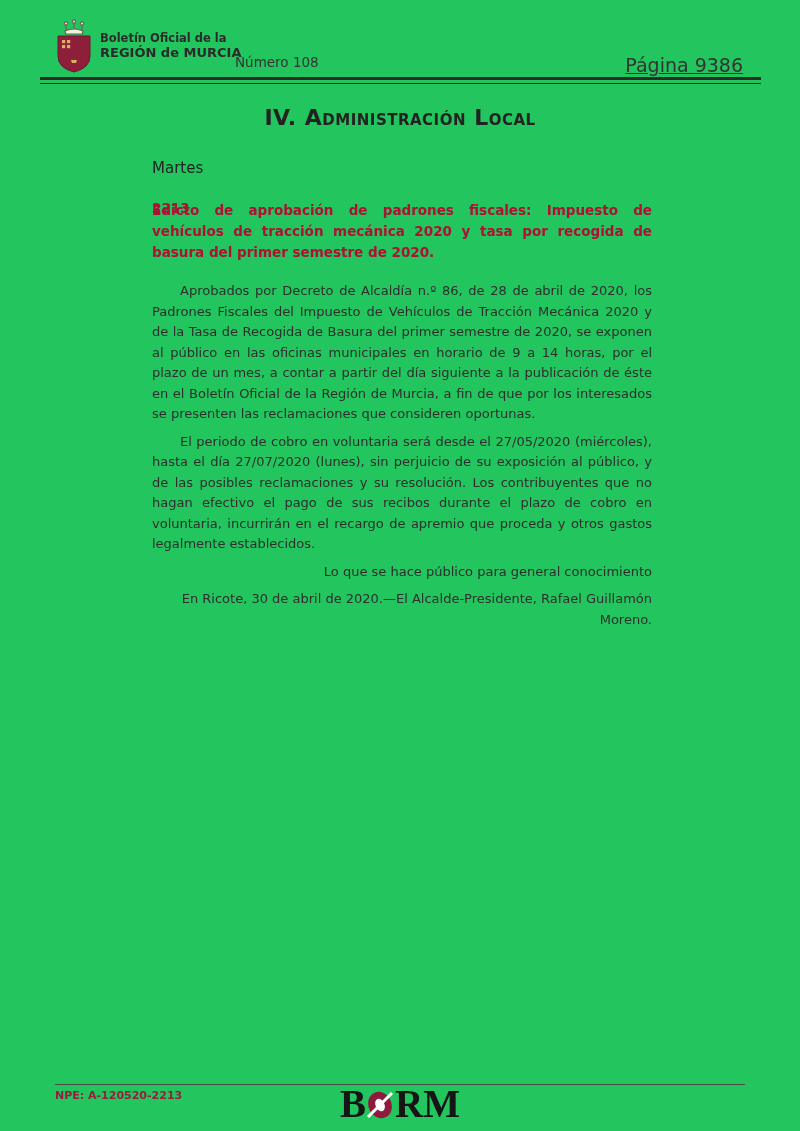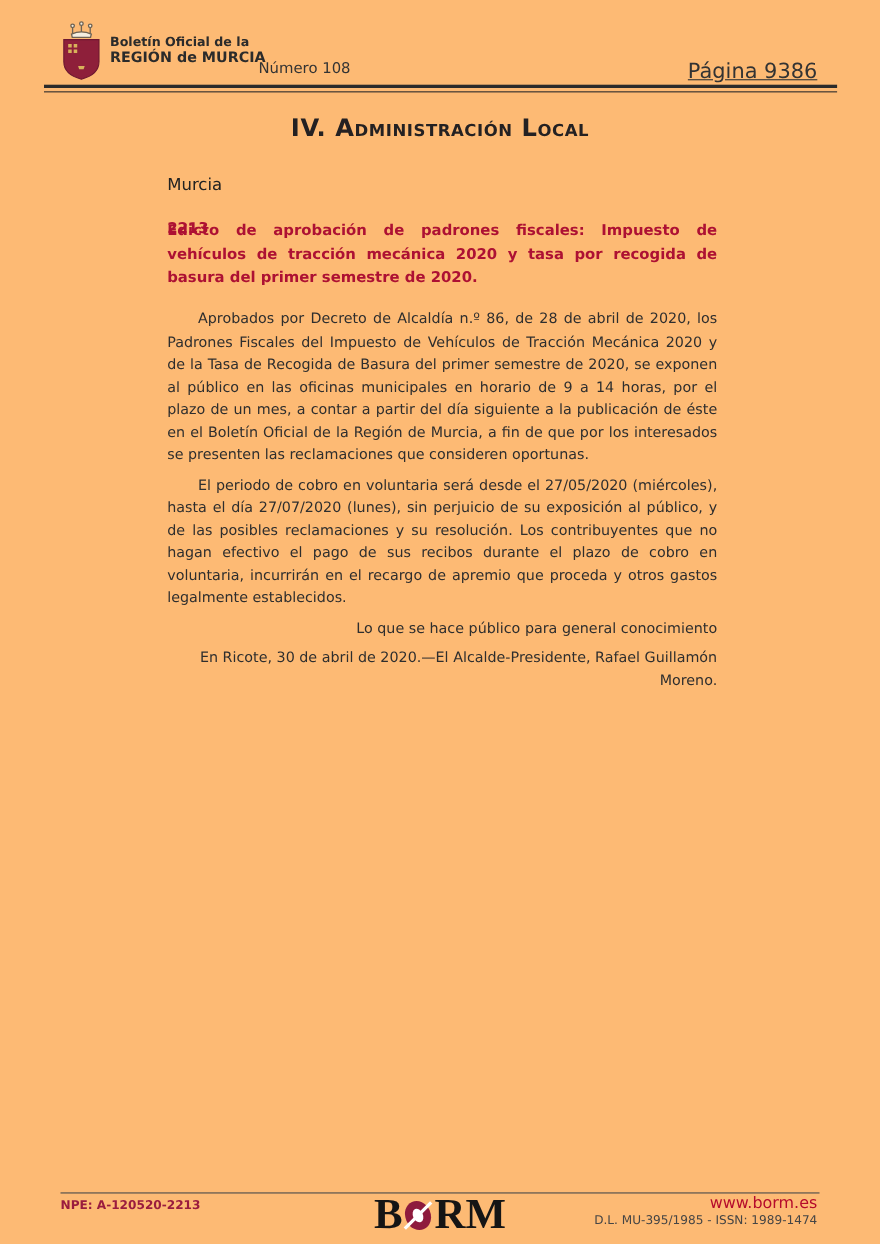--- a/index.html
+++ b/index.html
@@ -1,20 +1,20 @@
 <!DOCTYPE html>
 <html><head>
 <meta charset="utf-8">
 <style>
   * { margin:0; padding:0; box-sizing:border-box; }
   html,body { background:#e9e9e9; }
   .page {
     position:relative;
     width:800px; height:1131px;
-    background:#fdba74;
+    background:#22c55e;
     font-family:"DejaVu Sans", sans-serif;
     color:#2e2e2e;
     margin:0 auto;
     overflow:hidden;
   }
 
   
   .masthead-logo { position:absolute; left:55px; top:18px; width:38px; height:56px; }
   .masthead-text { position:absolute; left:100px; top:31px; color:#2b2b2b; }
   .masthead-text .l1 { font-size:11.5px; font-weight:bold; line-height:14px; }
@@ -103,21 +103,21 @@
   <div class="masthead-text">
     <div class="l1">Boletín Oficial de la</div>
     <div class="l2">REGIÓN de MURCIA</div>
   </div>
   <div class="hdr-issue">Número 108</div>
   <div class="hdr-page">Página 9386</div>
   <div class="rule-thick"></div>
   <div class="rule-thin"></div>
 
   <div class="section-title">IV. Administración Local</div>
-  <div class="municipality">Murcia</div>
+  <div class="municipality">Martes</div>
 
   <div class="edict">
     <div class="edict-number">2213</div>
     <div class="edict-title">Edicto de aprobación de padrones fiscales: Impuesto de vehículos de tracción mecánica 2020 y tasa por recogida de basura del primer semestre de 2020.</div>
   </div>
 
   <div class="body-text">
     <p>Aprobados por Decreto de Alcaldía n.º 86, de 28 de abril de 2020, los Padrones Fiscales del Impuesto de Vehículos de Tracción Mecánica 2020 y de la Tasa de Recogida de Basura del primer semestre de 2020, se exponen al público en las oficinas municipales en horario de 9 a 14 horas, por el plazo de un mes, a contar a partir del día siguiente a la publicación de éste en el Boletín Oficial de la Región de Murcia, a fin de que por los interesados se presenten las reclamaciones que consideren oportunas.</p>
     <p>El periodo de cobro en voluntaria será desde el 27/05/2020 (miércoles), hasta el día 27/07/2020 (lunes), sin perjuicio de su exposición al público, y de las posibles reclamaciones y su resolución. Los contribuyentes que no hagan efectivo el pago de sus recibos durante el plazo de cobro en voluntaria, incurrirán en el recargo de apremio que proceda y otros gastos legalmente establecidos.</p>
     <p class="noj">Lo que se hace público para general conocimiento</p>
@@ -134,18 +134,14 @@
         <g transform="rotate(-24 17 16)">
           <ellipse cx="17" cy="16" rx="11.5" ry="13.5" fill="#8e1a3d"></ellipse>
           <ellipse cx="17" cy="16" rx="4.5" ry="6.5" fill="#ffffff"></ellipse>
         </g>
         <line x1="5" y1="28" x2="29" y2="4" stroke="#ffffff" stroke-width="3"></line>
       </svg>
         <span>RM</span>
     </span>
   </div>
 
-  <div class="footer-right">
-    <a class="site">www.borm.es</a>
-    <div class="legal">D.L. MU-395/1985 - ISSN: 1989-1474</div>
-  </div>
 
 </div>
 
 </body></html>

